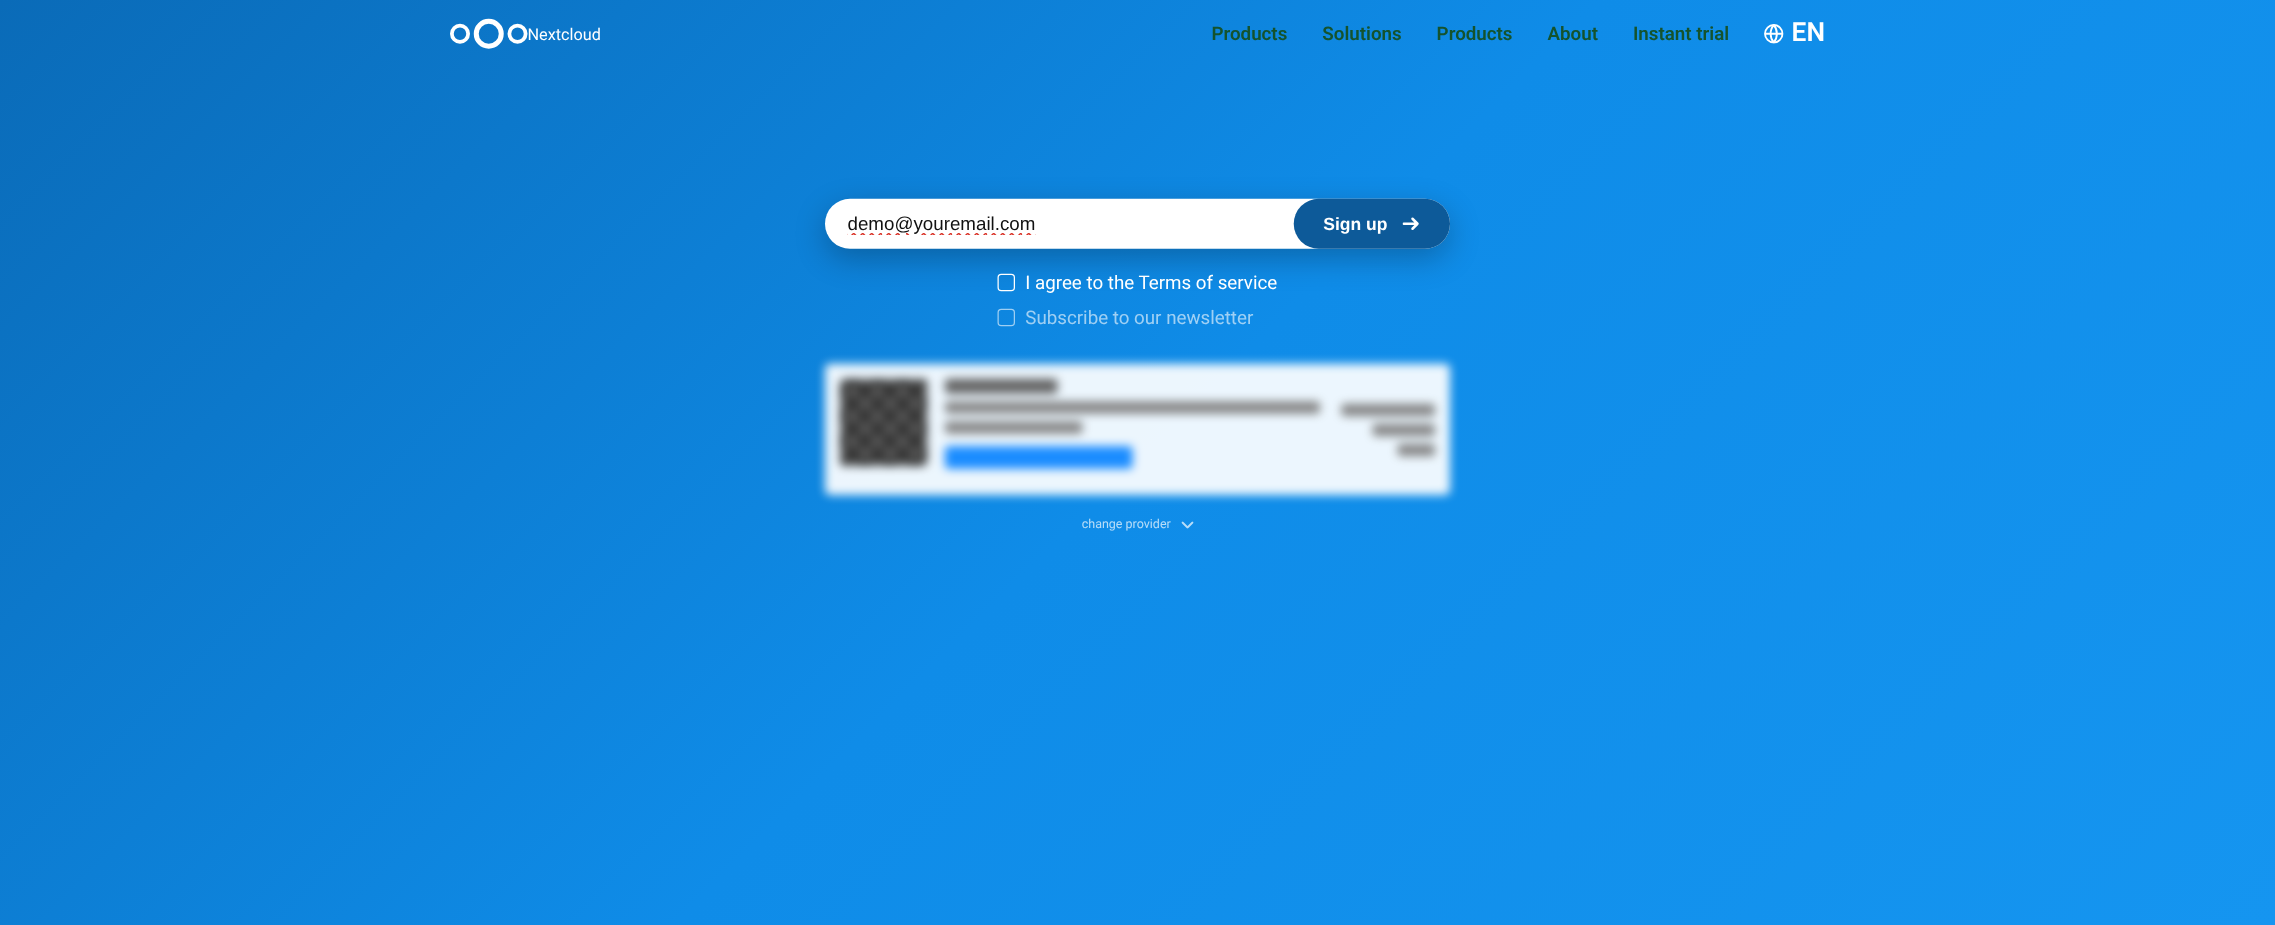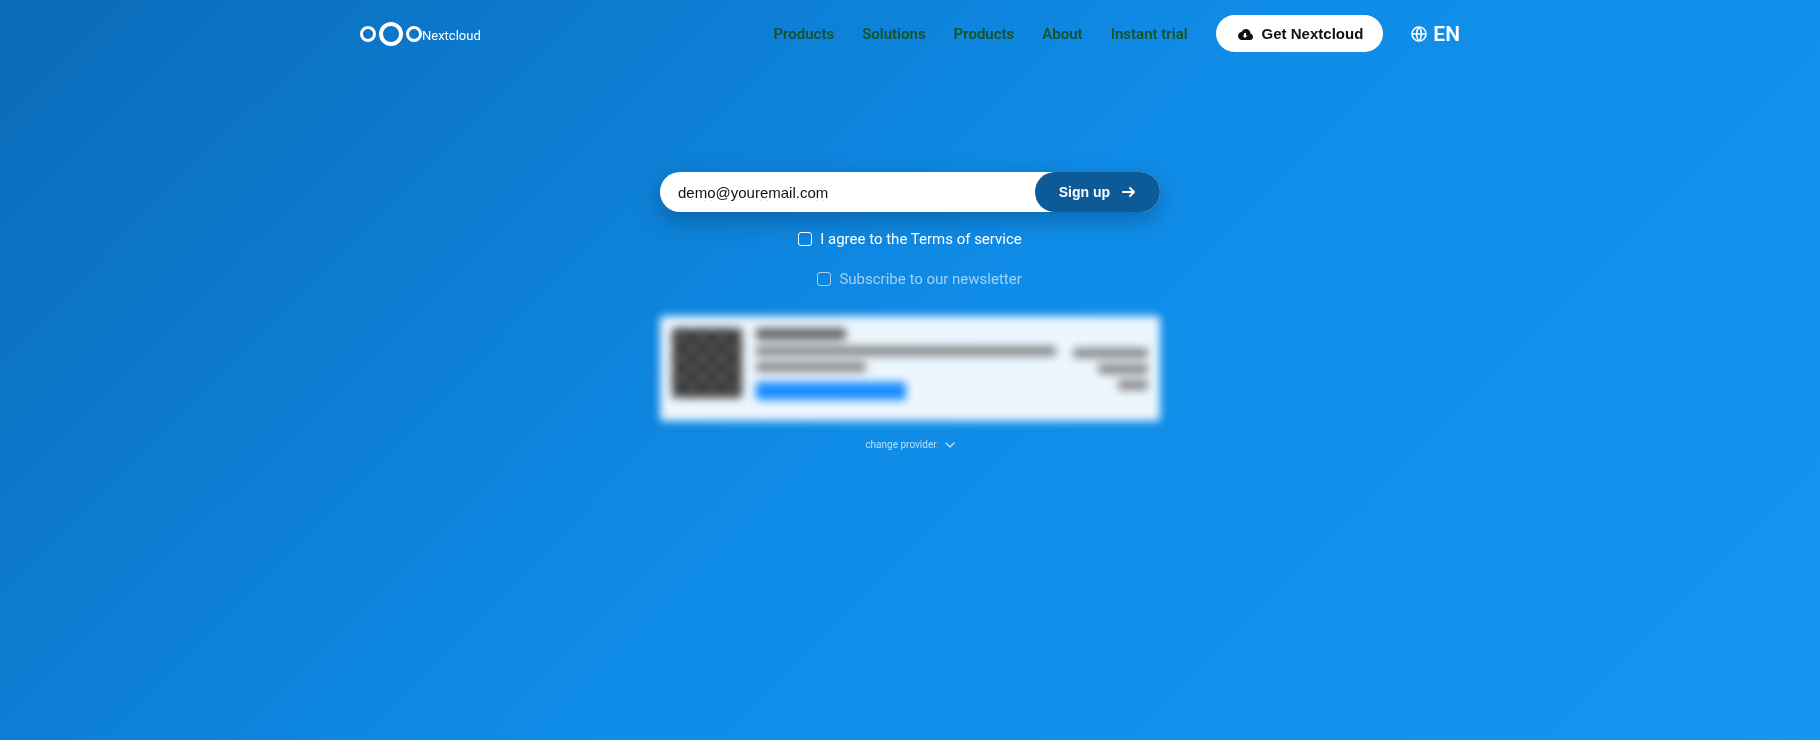--- a/index.html
+++ b/index.html
@@ -139,22 +139,22 @@
       font-weight: 600;
       cursor: pointer;
       display: flex;
       align-items: center;
       gap: 12px;
     }
     .checkboxes {
       margin-top: 18px;
       display: flex;
       flex-direction: column;
-      gap: 22px;
-      align-items: flex-end;
+      gap: 10px;
+      align-items: flex-start;
     }
     .checkbox-row {
       display: flex;
       align-items: center;
       gap: 8px;
       font-size: 15px;
     }
     .checkbox-row.dimmed {
       color: rgba(255,255,255,0.6);
     }
@@ -242,29 +242,20 @@
       <div class="logo-circle-small"></div>
     </div>
     <div class="logo-text">Nextcloud</div>
   </div>
   <div class="nav">
     <a class="nav-link">Products</a>
     <a class="nav-link">Solutions</a>
     <a class="nav-link">Products</a>
     <a class="nav-link">About</a>
     <a class="nav-link">Instant trial</a>
-    <button class="get-btn">
-      <span class="cloud-icon">
-        <svg width="18" height="14" viewBox="0 0 18 14" fill="none">
-          <path d="M14.5 6.5C14.5 4 12.5 2 10 2C8 2 6.3 3.2 5.7 5C3.6 5.1 2 6.8 2 9C2 11.2 3.8 13 6 13H14C15.7 13 17 11.7 17 10C17 8.4 15.9 7.1 14.5 6.5Z" fill="#111"></path>
-          <path d="M9 11L6.5 8.5H8V6H10V8.5H11.5L9 11Z" fill="white"></path>
-        </svg>
-      </span>
-      <span>Get Nextcloud</span>
-    </button>
     <div class="lang-selector">
       <span class="globe-icon">
         <svg width="16" height="16" viewBox="0 0 16 16" fill="none">
           <circle cx="8" cy="8" r="7" stroke="white" stroke-width="1.5"></circle>
           <path d="M1 8H15M8 1C9.8 3 10.5 5.5 10.5 8C10.5 10.5 9.8 13 8 15M8 1C6.2 3 5.5 5.5 5.5 8C5.5 10.5 6.2 13 8 15" stroke="white" stroke-width="1.5"></path>
         </svg>
       </span>
       <span>EN</span>
     </div>
   </div>

